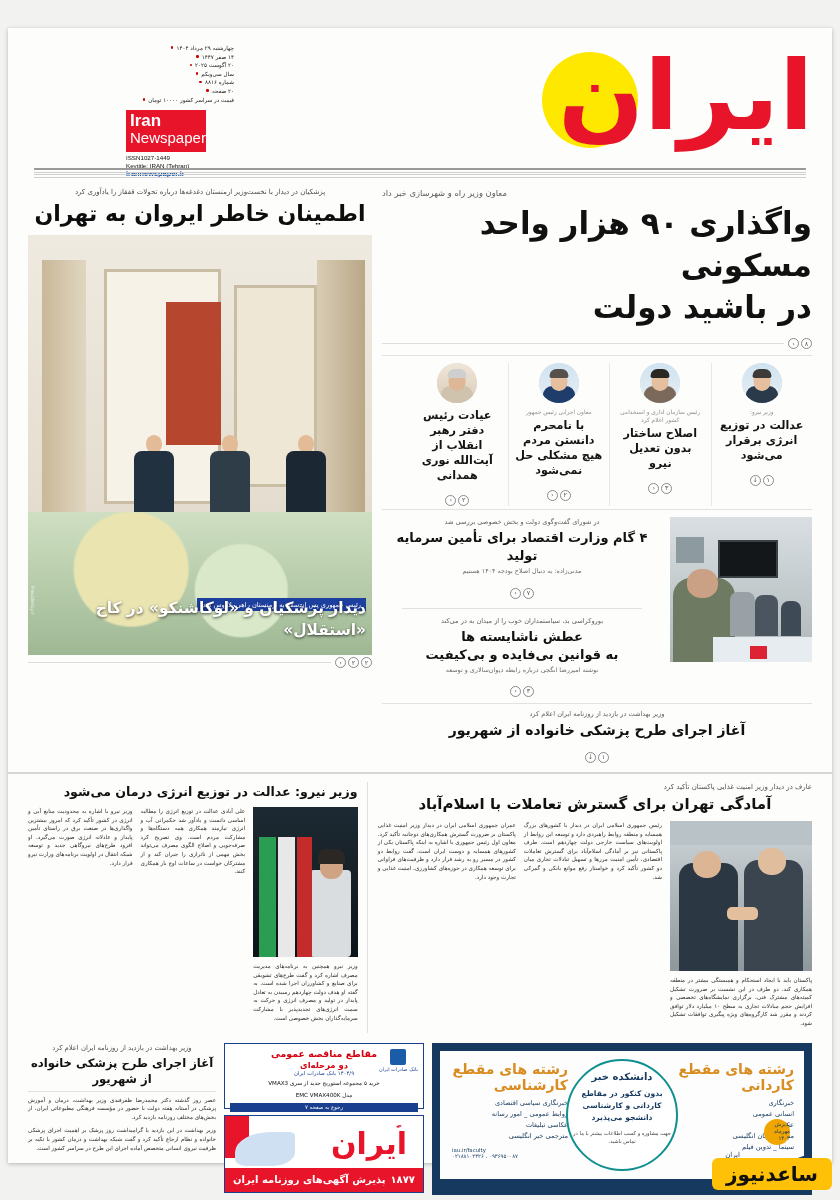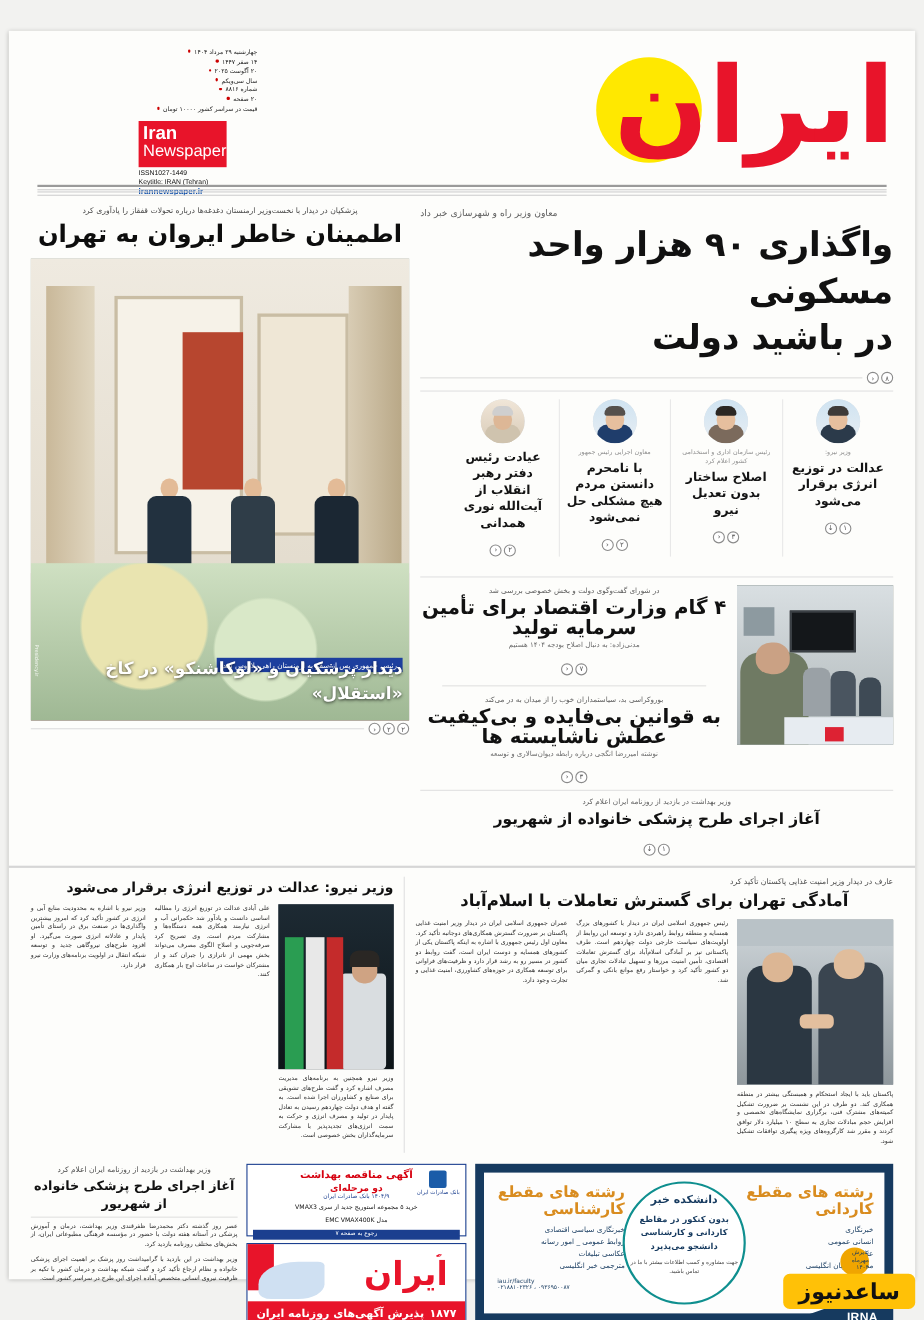--- a/index.html
+++ b/index.html
@@ -193,33 +193,33 @@
     font-size: 11.2px;
     font-weight: bold;
     color: #141414;
     line-height: 15px;
   }
   .q-ref { margin-top: 4px; }
 
   
   .econ {
     display: flex;
-    margin-top: 18px;
+    margin-top: 3px;
     border-top: 1px solid #e2e2e2;
     padding-top: 7px;
     justify-content: center;
   }
   .econ-photo {
     width: 142px; height: 145px;
     position: relative; overflow: hidden;
     background: #6d7b73;
   }
   .econ-text { flex: 1; padding-right: 8px; }
   .mid-kicker { font-size: 6.6px; color: #5e5e5e; text-align: center; line-height: 10px; }
-  .mid-title { font-size: 18px; font-weight: bold; color: #111; text-align: center; line-height: 18px; padding: 2px 0; }
+  .mid-title { font-size: 13px; font-weight: bold; color: #111; text-align: center; line-height: 18px; padding: 2px 0; }
   .mid-sub { font-size: 6.4px; color: #6a6a6a; text-align: center; letter-spacing: 1.4px;}
   .mid-div { height: 1px; background: #e0e0e0; margin: 7px 20px; }
 
   
   .rk { font-size: 7px; color: #4a4a4a; text-align: center; padding: 9px 0 3px; line-height: 10px;}
   .rhead { font-size: 22px; font-weight: bold; text-align: center; color: #0d0d0d; line-height: 28px; padding-bottom: 7px;}
   .photo-main {
     position: relative;
     width: 344px; height: 420px;
     overflow: hidden;
@@ -541,22 +541,22 @@
           <div class="mid-kicker">در شورای گفت‌وگوی دولت و بخش خصوصی بررسی شد</div>
           <div class="mid-title">۴ گام وزارت اقتصاد برای تأمین سرمایه تولید</div>
           <div class="mid-sub">مدنی‌زاده: به دنبال اصلاح بودجه ۱۴۰۴ هستیم</div>
           <div style="text-align:center;padding:5px 0 2px"><span class="pagref">
             <span>۷</span>
             <span>‹</span>
           </span></div>
           <div class="mid-div"></div>
           <div class="mid-kicker">بوروکراسی بد، سیاستمداران خوب را از میدان به در می‌کند</div>
           <div class="mid-title">
+            <div>عطش ناشایسته ها</div>
             <div>به قوانین بی‌فایده و بی‌کیفیت</div>
-            <div>عطش ناشایسته ها</div>
           </div>
           <div class="mid-sub" style="letter-spacing:.6px">نوشته امیررضا انگجی درباره رابطه دیوان‌سالاری و توسعه</div>
           <div style="text-align:center;padding:4px 0 0"><span class="pagref">
             <span>۳</span>
             <span>‹</span>
           </span></div>
         </div>
       </div>
 
       <div style="border-top:1px solid #e2e2e2;margin-top:6px;padding-top:5px">
@@ -644,21 +644,21 @@
         <div class="colbody">
           <p>رئیس جمهوری اسلامی ایران در دیدار با کشورهای بزرگ همسایه و منطقه روابط راهبردی دارد و توسعه این روابط از اولویت‌های سیاست خارجی دولت چهاردهم است. طرف پاکستانی نیز بر آمادگی اسلام‌آباد برای گسترش تعاملات اقتصادی، تأمین امنیت مرزها و تسهیل تبادلات تجاری میان دو کشور تأکید کرد و خواستار رفع موانع بانکی و گمرکی شد.</p>
         </div>
         <div class="colbody">
           <p>عمران جمهوری اسلامی ایران در دیدار وزیر امنیت غذایی پاکستان بر ضرورت گسترش همکاری‌های دوجانبه تأکید کرد. معاون اول رئیس جمهوری با اشاره به اینکه پاکستان یکی از کشورهای همسایه و دوست ایران است، گفت روابط دو کشور در مسیر رو به رشد قرار دارد و ظرفیت‌های فراوانی برای توسعه همکاری در حوزه‌های کشاورزی، امنیت غذایی و تجارت وجود دارد.</p>
         </div>
       </div>
     </div>
 
     <div class="mz-right">
-      <div class="art-head sm" style="text-align:right">وزیر نیرو: عدالت در توزیع انرژی برقرار می‌شود</div>
+      <div class="art-head sm" style="text-align:right">وزیر نیرو: عدالت در توزیع انرژی درمان می‌شود</div>
       <div class="cols3">
         <div>
           <div class="ph photo-podium">
             <div class="scn">
               <div style="position:absolute;inset:0;background:linear-gradient(#1d2a33,#0d1418)"></div>
               <div style="position:absolute;right:6%;bottom:0;width:40%;height:58%;background:#d9dde0;border-radius:4px"></div>
               <div style="position:absolute;right:14%;bottom:52%;width:22%;height:16%;background:#cfa383;border-radius:46%"></div>
               <div style="position:absolute;right:12%;bottom:62%;width:26%;height:10%;background:#2a2724;border-radius:8px 8px 0 0"></div>
               <div style="position:absolute;left:6%;bottom:0;width:16%;height:80%;background:#2a9d52"></div>
               <div style="position:absolute;left:24%;bottom:0;width:16%;height:80%;background:#e8e8e8"></div>
@@ -715,21 +715,21 @@
         <div class="irna-logo">IRNA</div>
       </div>
     </div>
 
     <div class="ad2">
       <div class="tender">
         <div class="t-bank">
           <div class="sq"></div>
           <div>بانک صادرات ایران</div>
         </div>
-        <div class="t-h">آگهی مناقصه بهداشت</div>
+        <div class="t-h">مقاطع مناقصه عمومی</div>
         <div class="t-h2">دو مرحله‌ای</div>
         <div class="t-code">۱۴۰۴/۹ بانک صادرات ایران</div>
         <div class="t-l">خرید ۵ مجموعه استوریج جدید از سری VMAX3</div>
         <div class="t-l">مدل EMC VMAX400K</div>
         <div class="t-btn">رجوع به صفحه ۷</div>
       </div>
       <div class="iran-ads-box">
         <div class="redbar-t"></div>
         <div class="swoosh"></div>
         <div class="big-iran">ایران</div>

